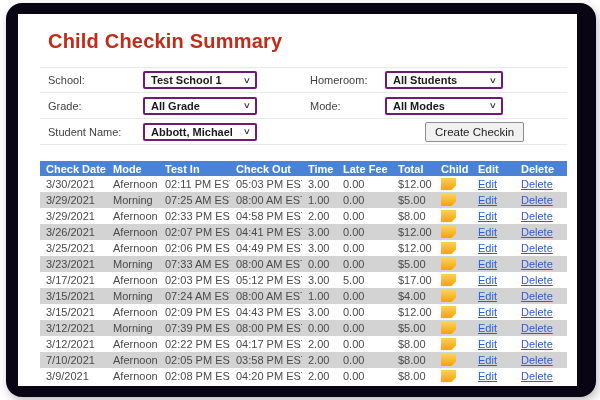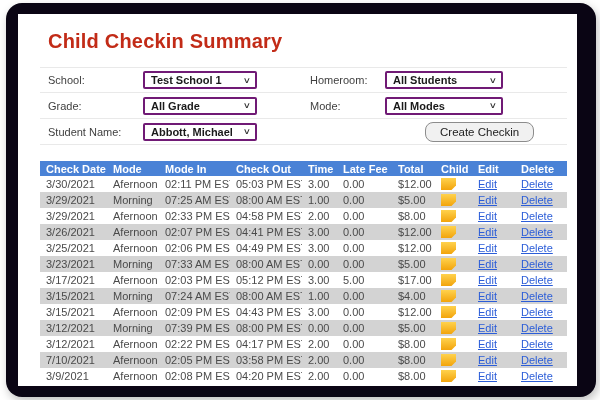--- a/index.html
+++ b/index.html
@@ -22,22 +22,22 @@
   .f-label { font-size: 11px; color: #3f3f3f; }
   .f-left .f-label { width: 95px; }
   .f-right .f-label { width: 75px; }
   .select { height: 18px; border: 2px solid #701a75; border-radius: 2px;
     background: #fff; display: flex; align-items: center;
     justify-content: space-between; padding: 0 5px 0 6px;
     font-size: 11px; font-weight: bold; color: #1a1a1a; cursor: default; }
   .sel-left { width: 114px; }
   .sel-right { width: 118px; }
   .chev { font-size: 8px; font-weight: normal; color: #333; transform: scaleX(1.4); }
-  .create-btn { margin-left: 115px; height: 20px; padding: 0 14px;
-    border: 1px solid #8c8c8c; border-radius: 8px; background: #f1f1f1;
+  .create-btn { margin-left: 115px; height: 20px; padding: 0 9px;
+    border: 1px solid #8c8c8c; border-radius: 2px; background: #f1f1f1;
     font-family: "Liberation Sans", sans-serif; font-size: 11.5px; color: #222; }
   table { margin: 16px 0 0 22px; width: 527px; border-collapse: collapse;
     table-layout: fixed; }
   th { background: var(--table-header-bg, #4a82d6);
     color: var(--table-header-text, #fff); font-size: 11px; font-weight: bold;
     text-align: left; height: 15px; padding: 0 0 0 6px; white-space: nowrap; }
   td { font-size: 11px; color: #4a4a4a; height: 16px; padding: 0 0 0 6px;
     white-space: nowrap; overflow: hidden; }
   tr.alt td { background: var(--alt-row, #d3d3d3); }
   .lnk { color: var(--link, #2b5dd8); text-decoration: underline; }
@@ -115,21 +115,21 @@
         <col style="width:55px">
       <col style="width:43px">
         <col style="width:37px">
         <col style="width:43px">
       <col style="width:52px">
     </colgroup>
     <thead>
       <tr>
           <th>Check Date</th>
           <th>Mode</th>
-          <th>Mode In</th>
+          <th>Test In</th>
           <th>Check Out</th>
           <th>Time</th>
           <th>Late Fee</th>
           <th>Total</th>
           <th>Child</th>
           <th>Edit</th>
           <th>Delete</th>
         </tr>
     </thead>
     <tbody>

